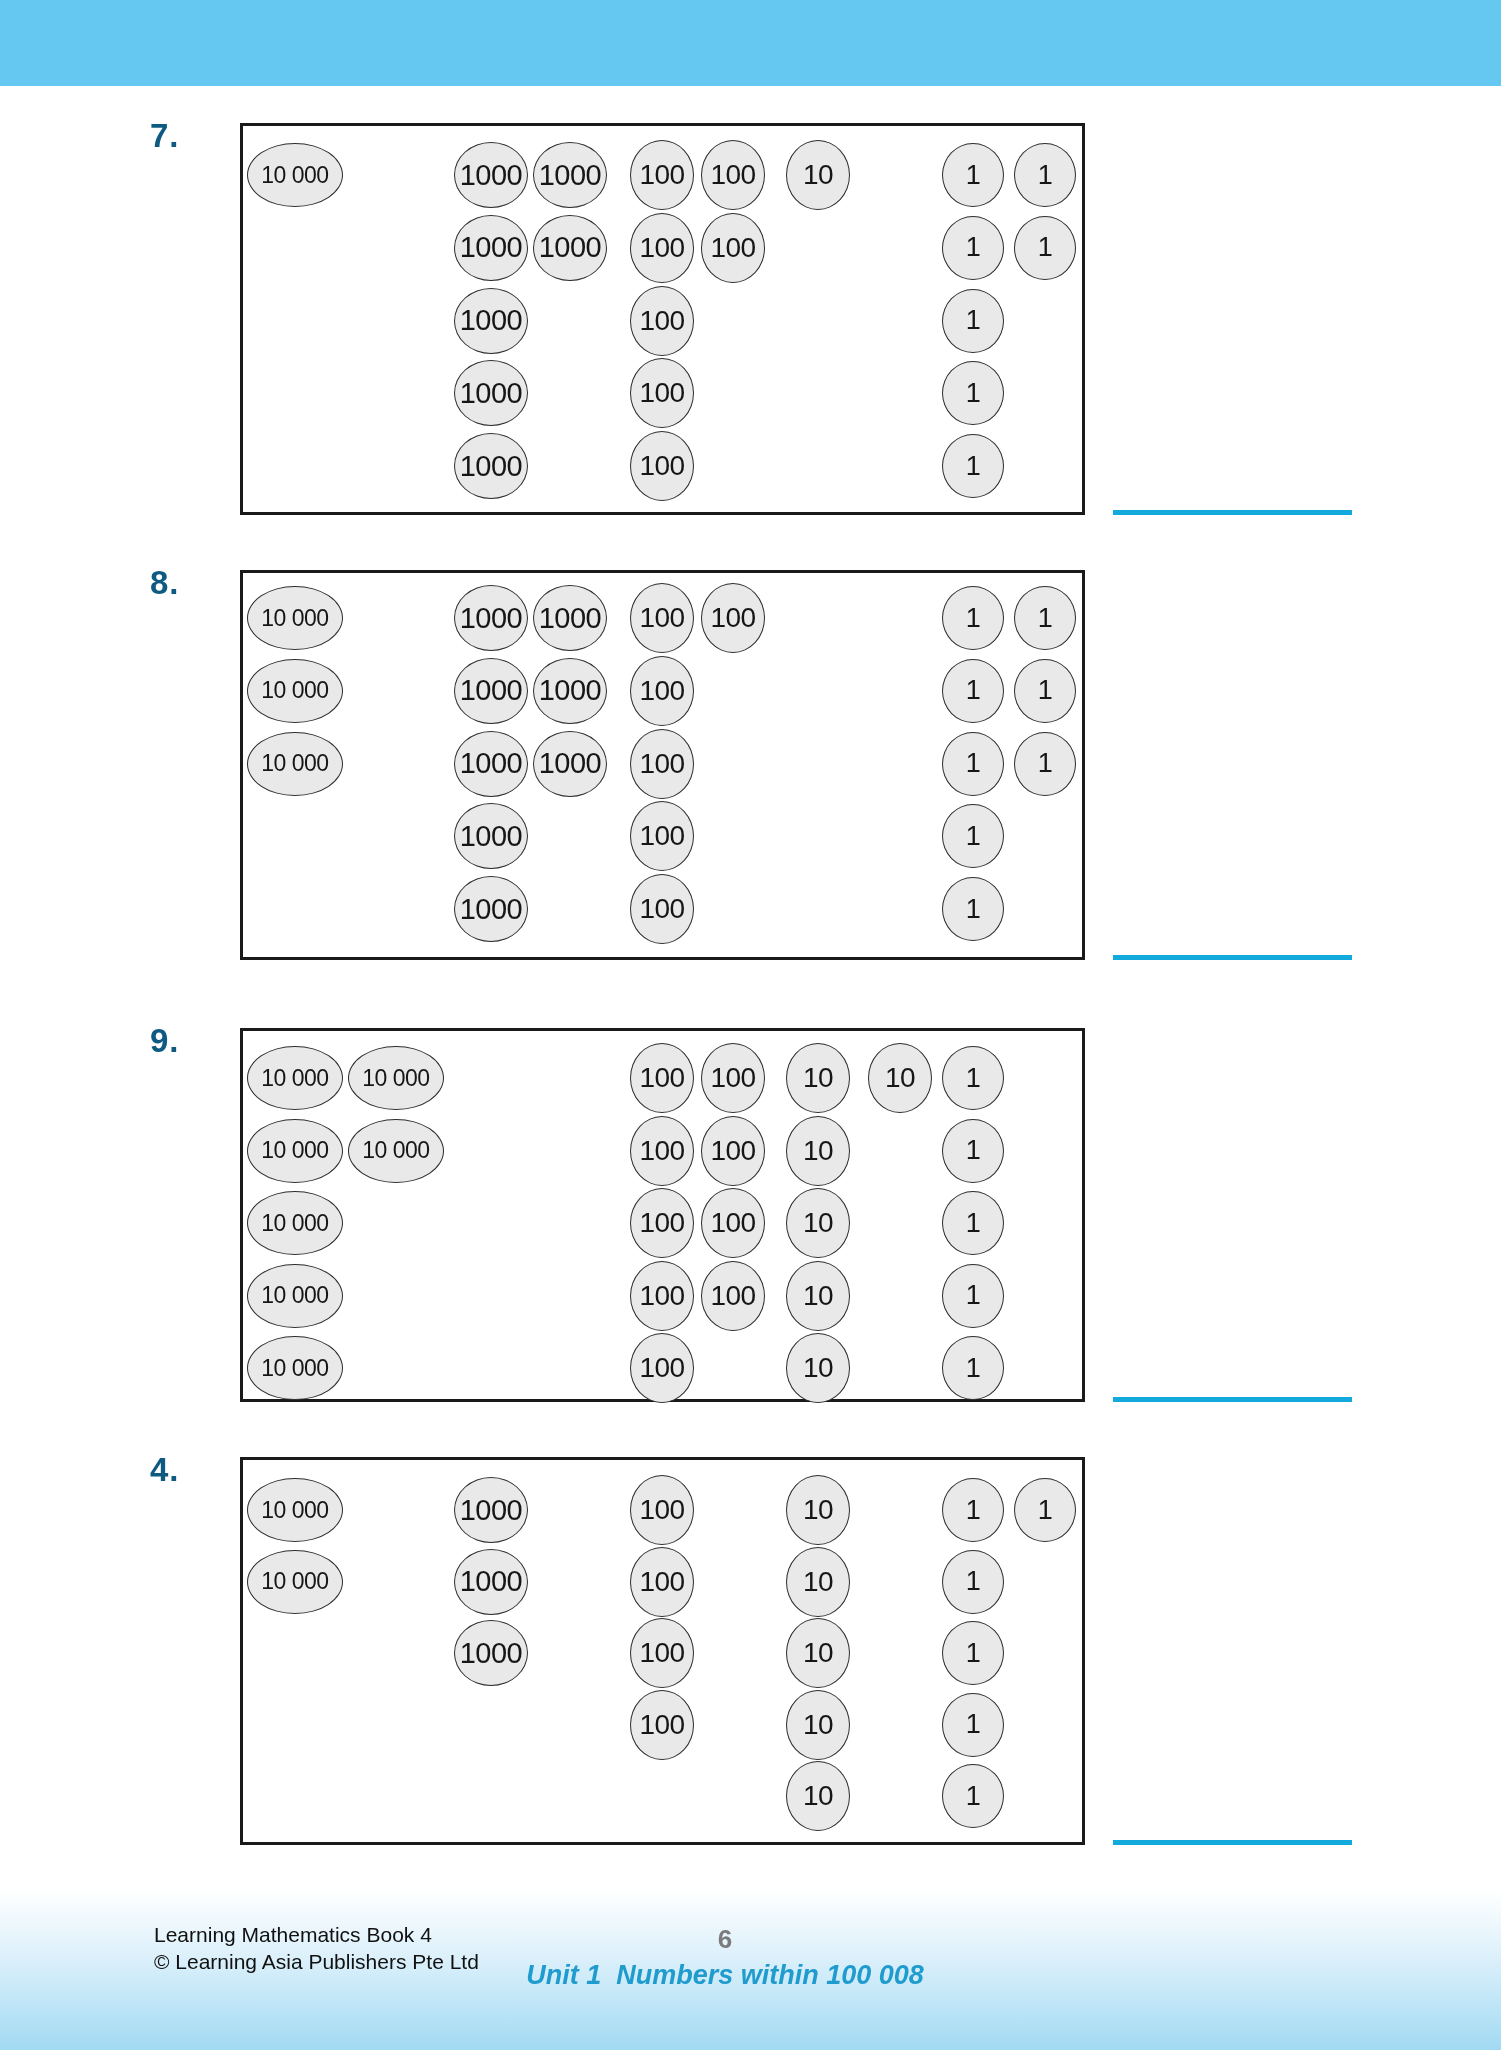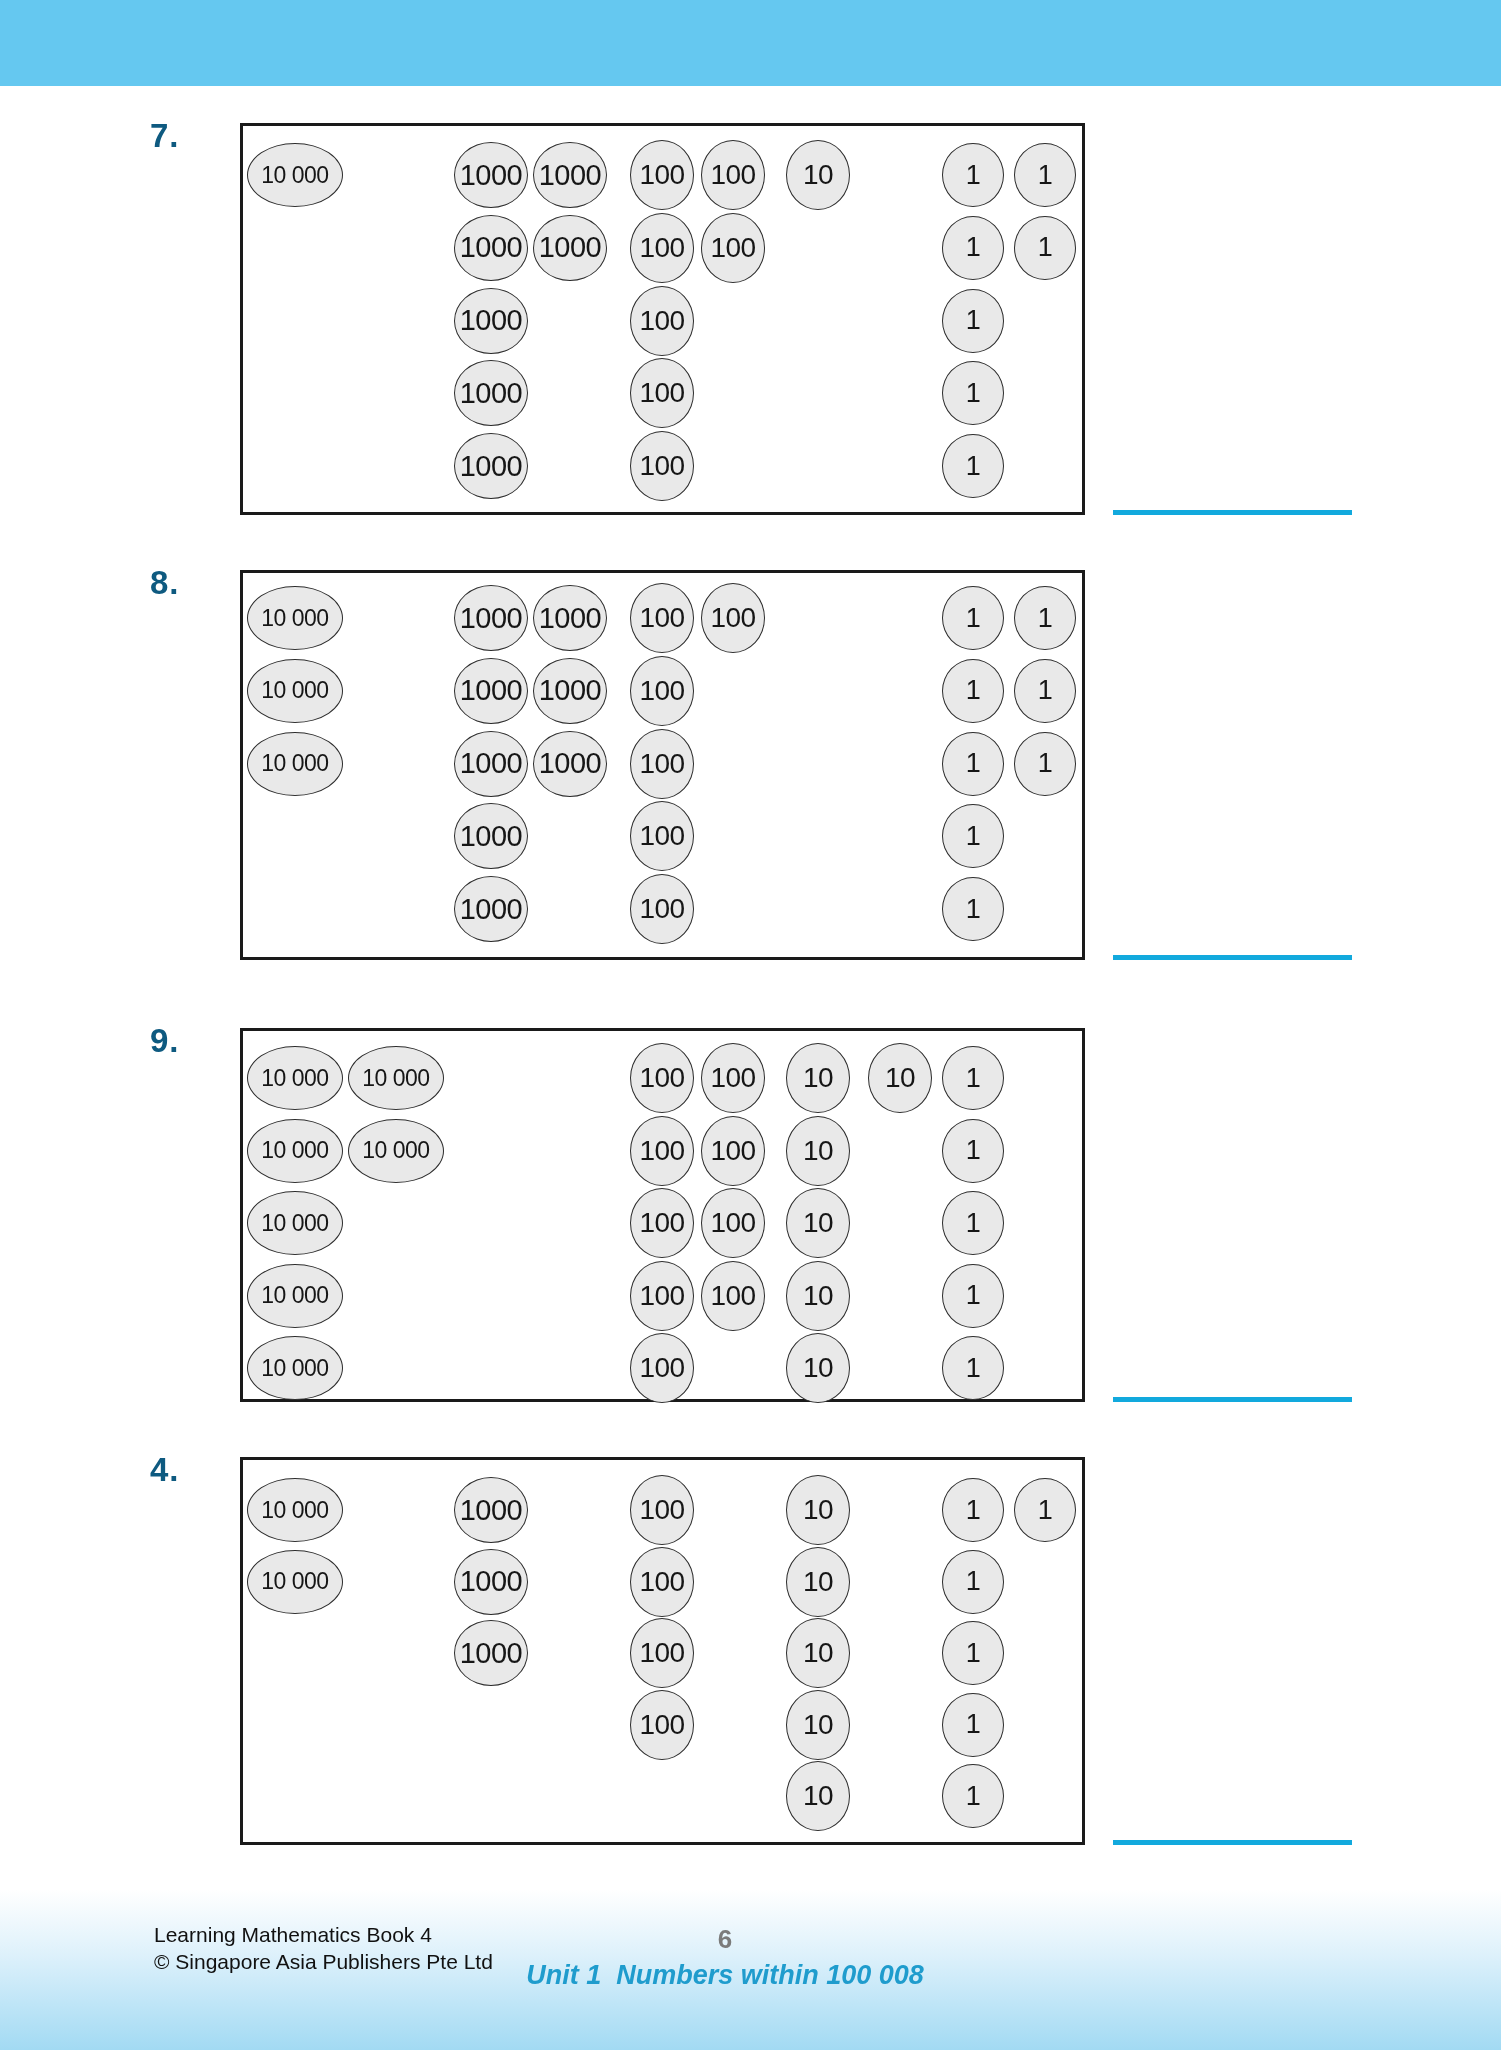--- a/index.html
+++ b/index.html
@@ -140,20 +140,20 @@
         <span class="disc" style="width: 64px; height: 70px; left: 543px; top: 229.5px; font-size: 28px;">10</span>
         <span class="disc" style="width: 62px; height: 64px; left: 699px; top: 232.5px; font-size: 27px;">1</span>
         <span class="disc" style="width: 64px; height: 70px; left: 543px; top: 301px; font-size: 28px;">10</span>
         <span class="disc" style="width: 62px; height: 64px; left: 699px; top: 304px; font-size: 27px;">1</span>
       </div>
       <div class="answer-line" style="top: 1840px;"></div>
     </div>
 
   <div class="credits">
     <div>Learning Mathematics Book 4</div>
-    <div>© Singapore Asia Publishers Pte Ltd</div>
+    <div>© Learning Asia Publishers Pte Ltd</div>
   </div>
 
   <div class="page-center">
     <div class="page-num">6</div>
     <div class="unit">Unit 1  Numbers within 100 008</div>
   </div>
 </div>
 
 </body></html>

